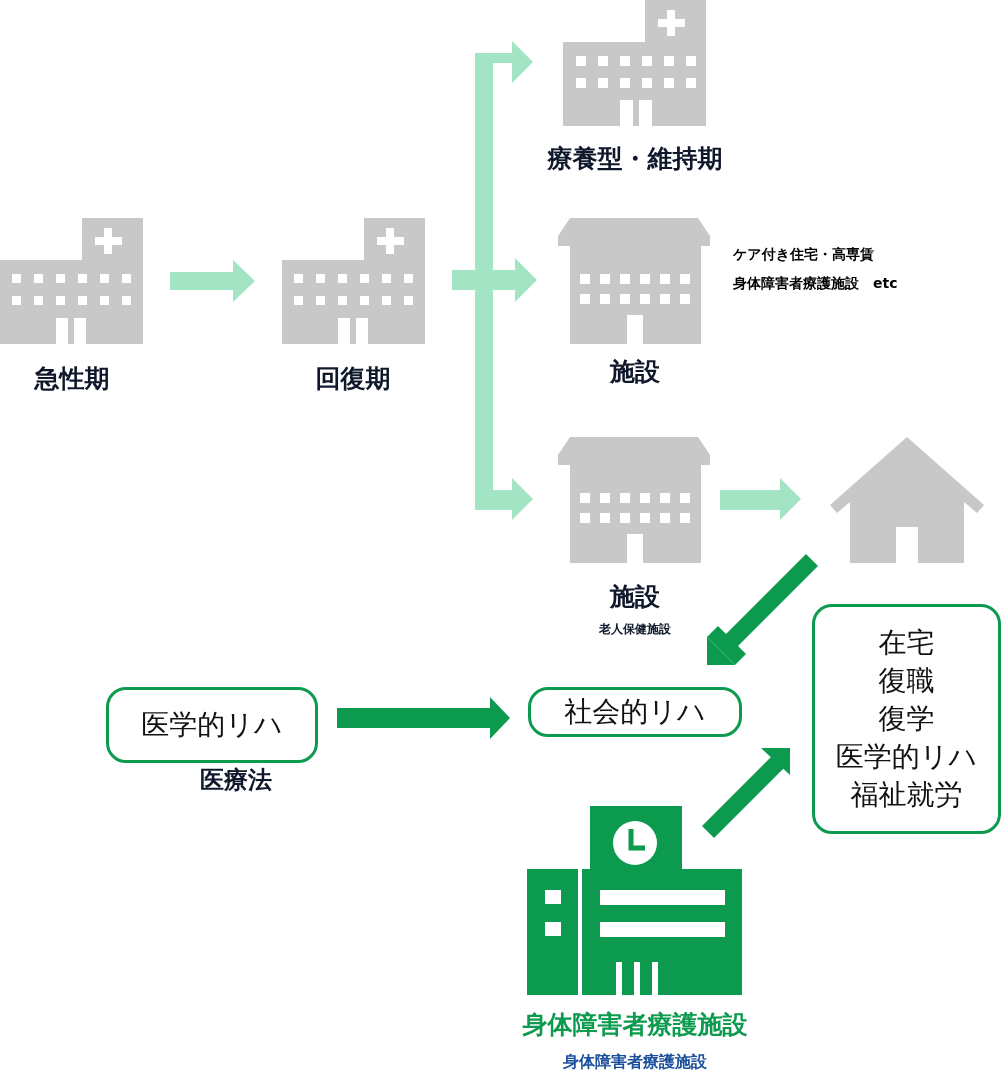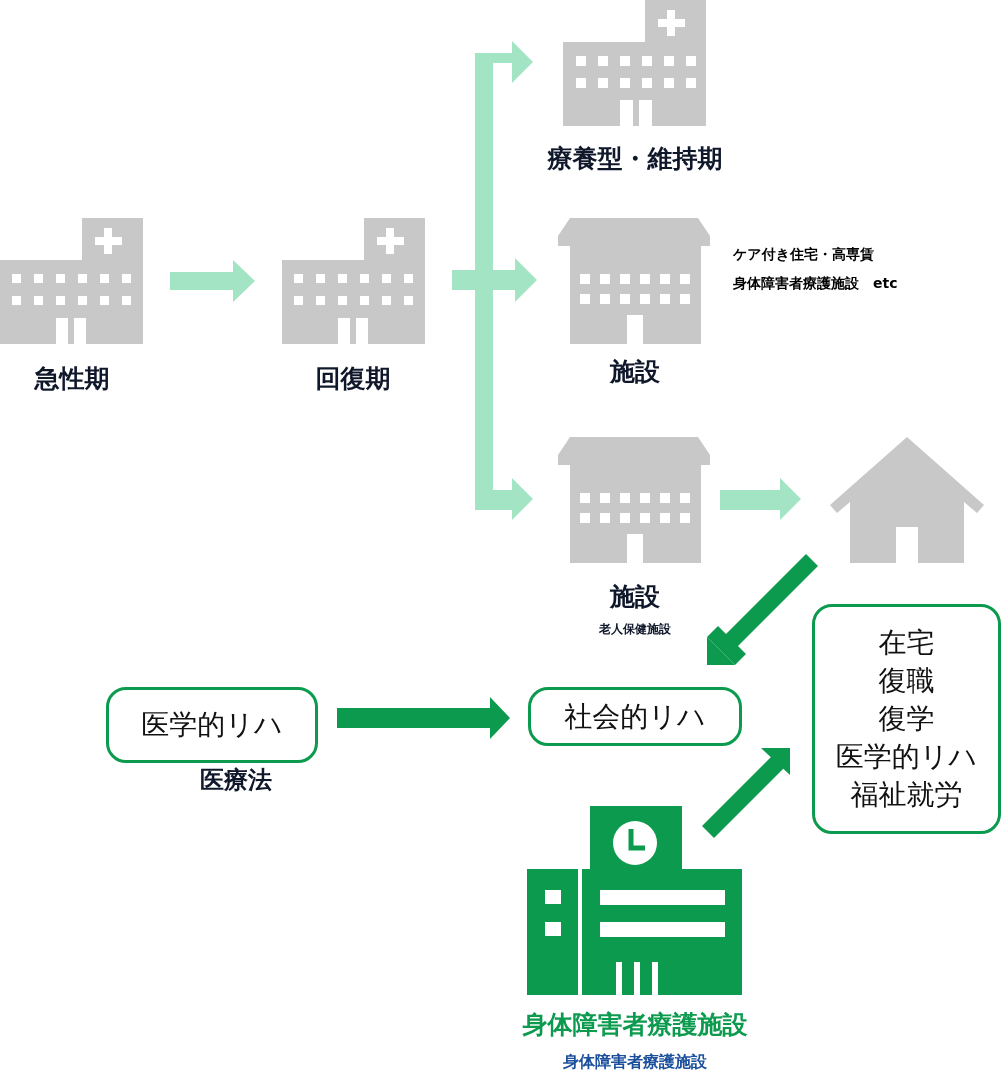--- a/index.html
+++ b/index.html
@@ -187,21 +187,21 @@
 <div class="facility-list">
   <div>ケア付き住宅・高専賃</div>
   <div>身体障害者療護施設　etc</div>
 </div>
 
 <div class="box" style="left:106px; top:687px; width:212px; height:76px;">
   <span>医学的リハ</span>
 </div>
 <div class="lbl" style="left:212px; top:764px; transform:translateX(-50%); font-size:24px; font-weight:bold;margin-left:24px;">医療法</div>
 
-<div class="box" style="left:528px; top:687px; width:214px; height:59px;text-align:center;">
+<div class="box" style="left:528px; top:687px; width:214px; height:50px;text-align:center;">
   <span>社会的リハ</span>
 </div>
 
 <div class="box outcomes" style="left:812px; top:604px; width:189px; height:230px;">
   <div>在宅</div>
   <div>復職</div>
   <div>復学</div>
   <div>医学的リハ</div>
   <div>福祉就労</div>
 </div>

